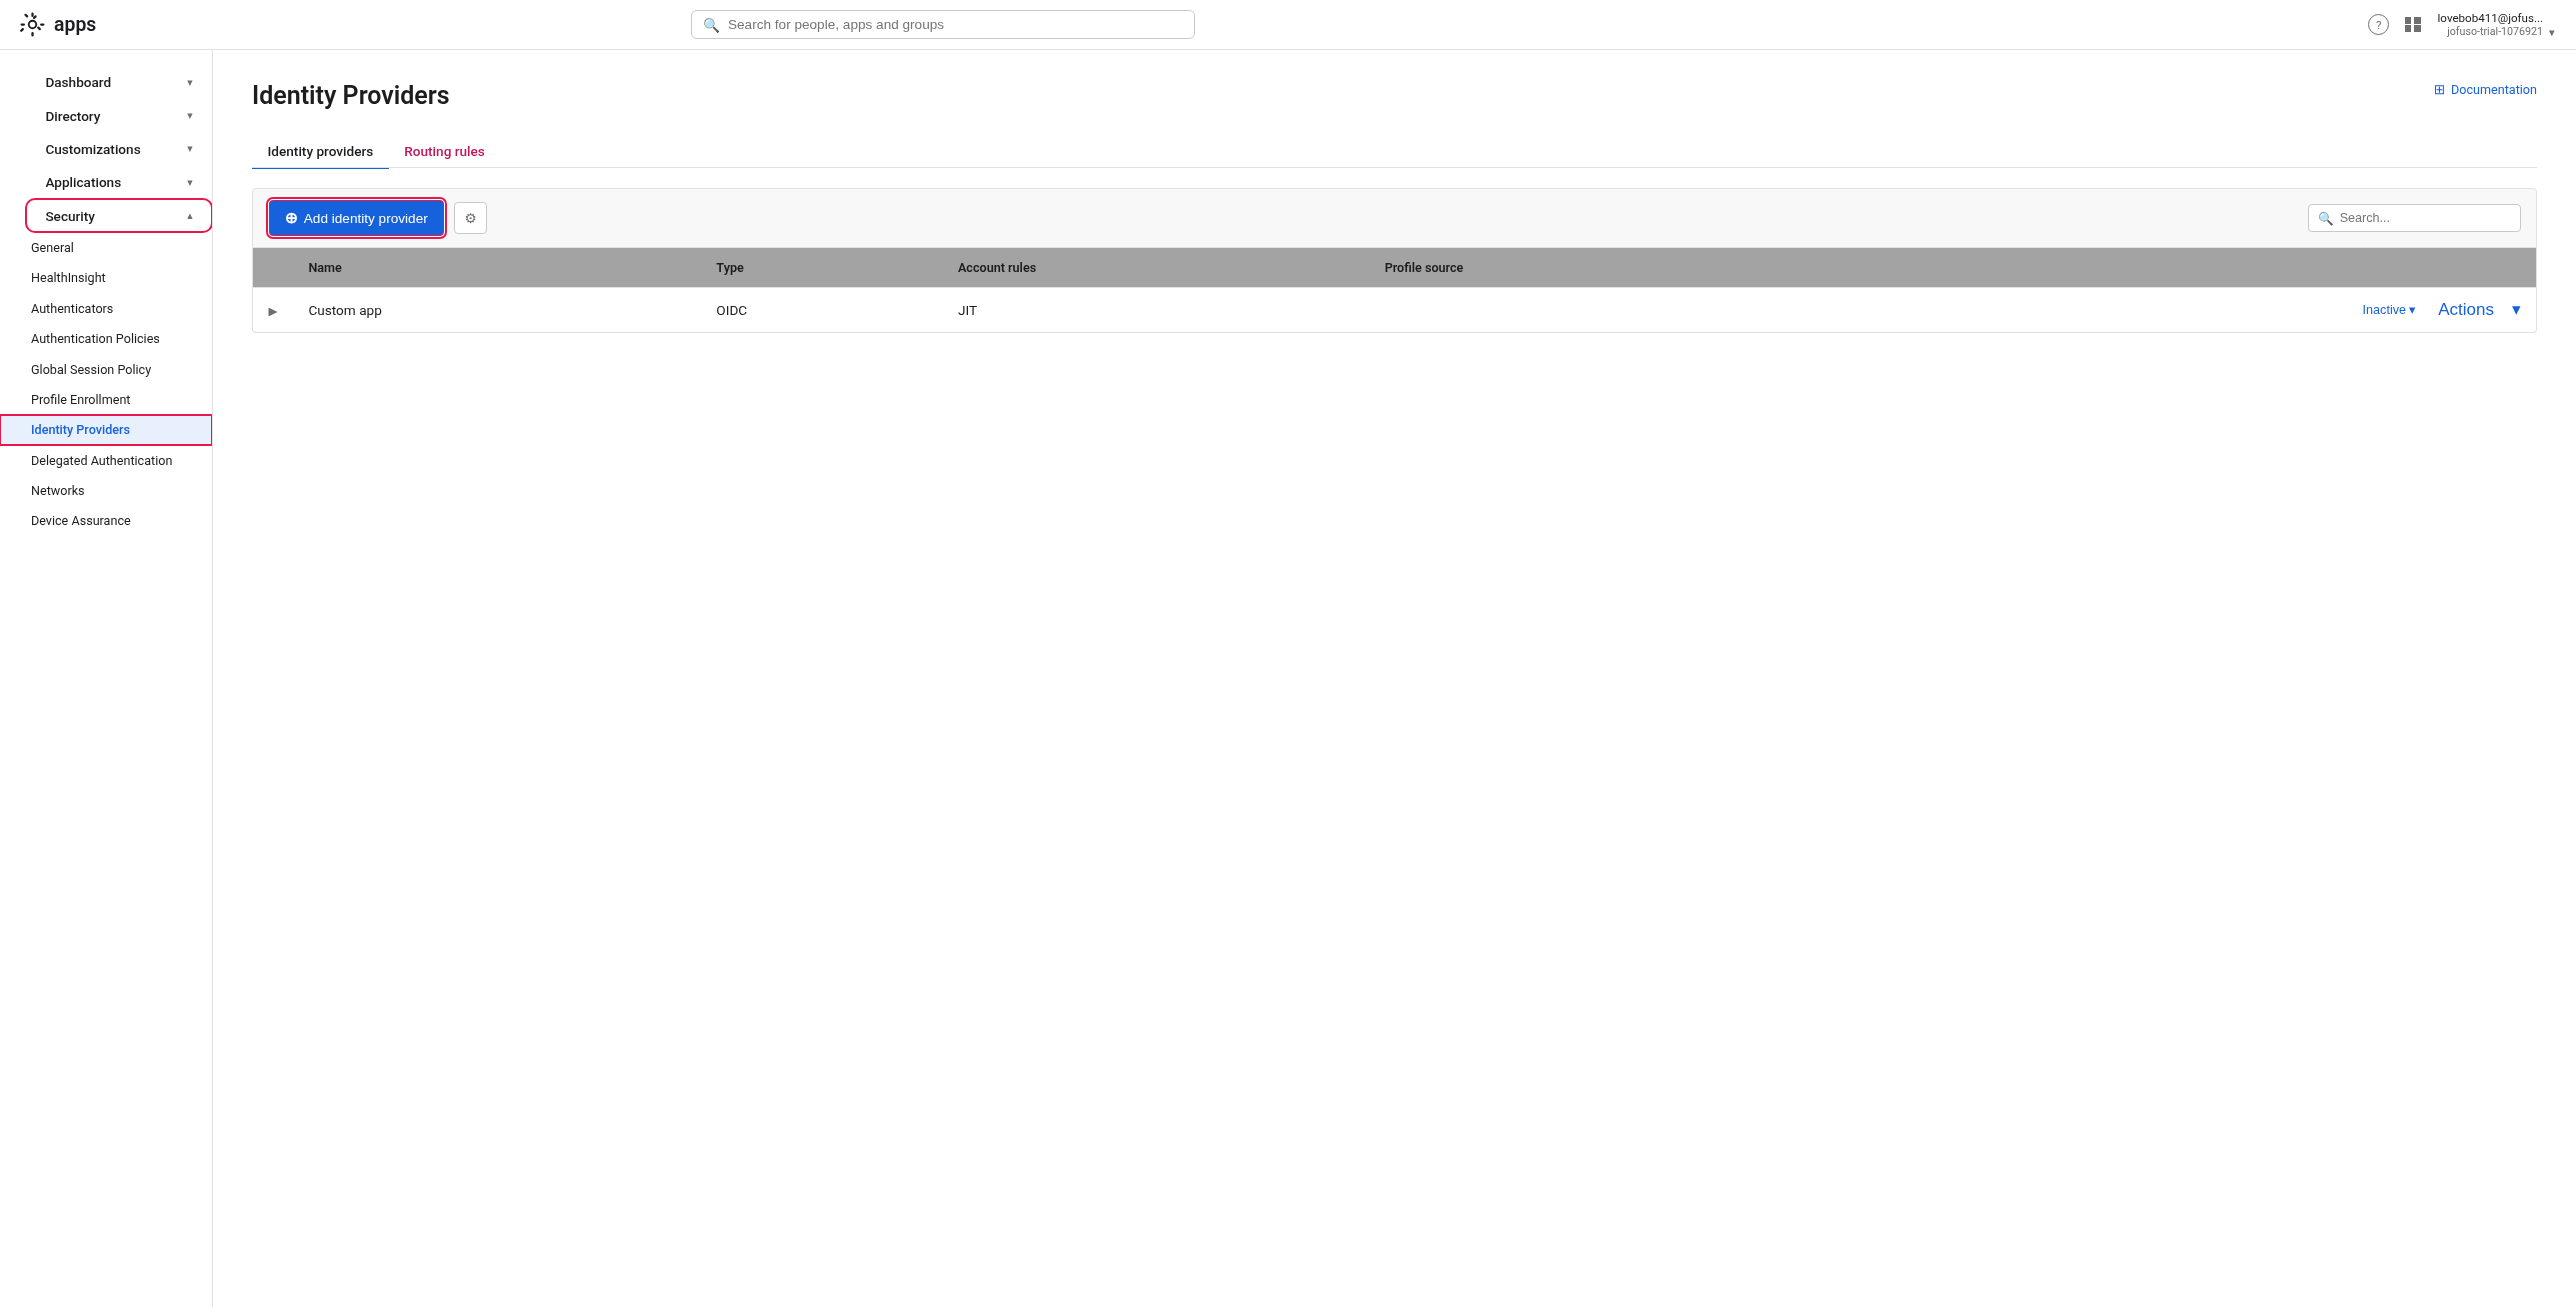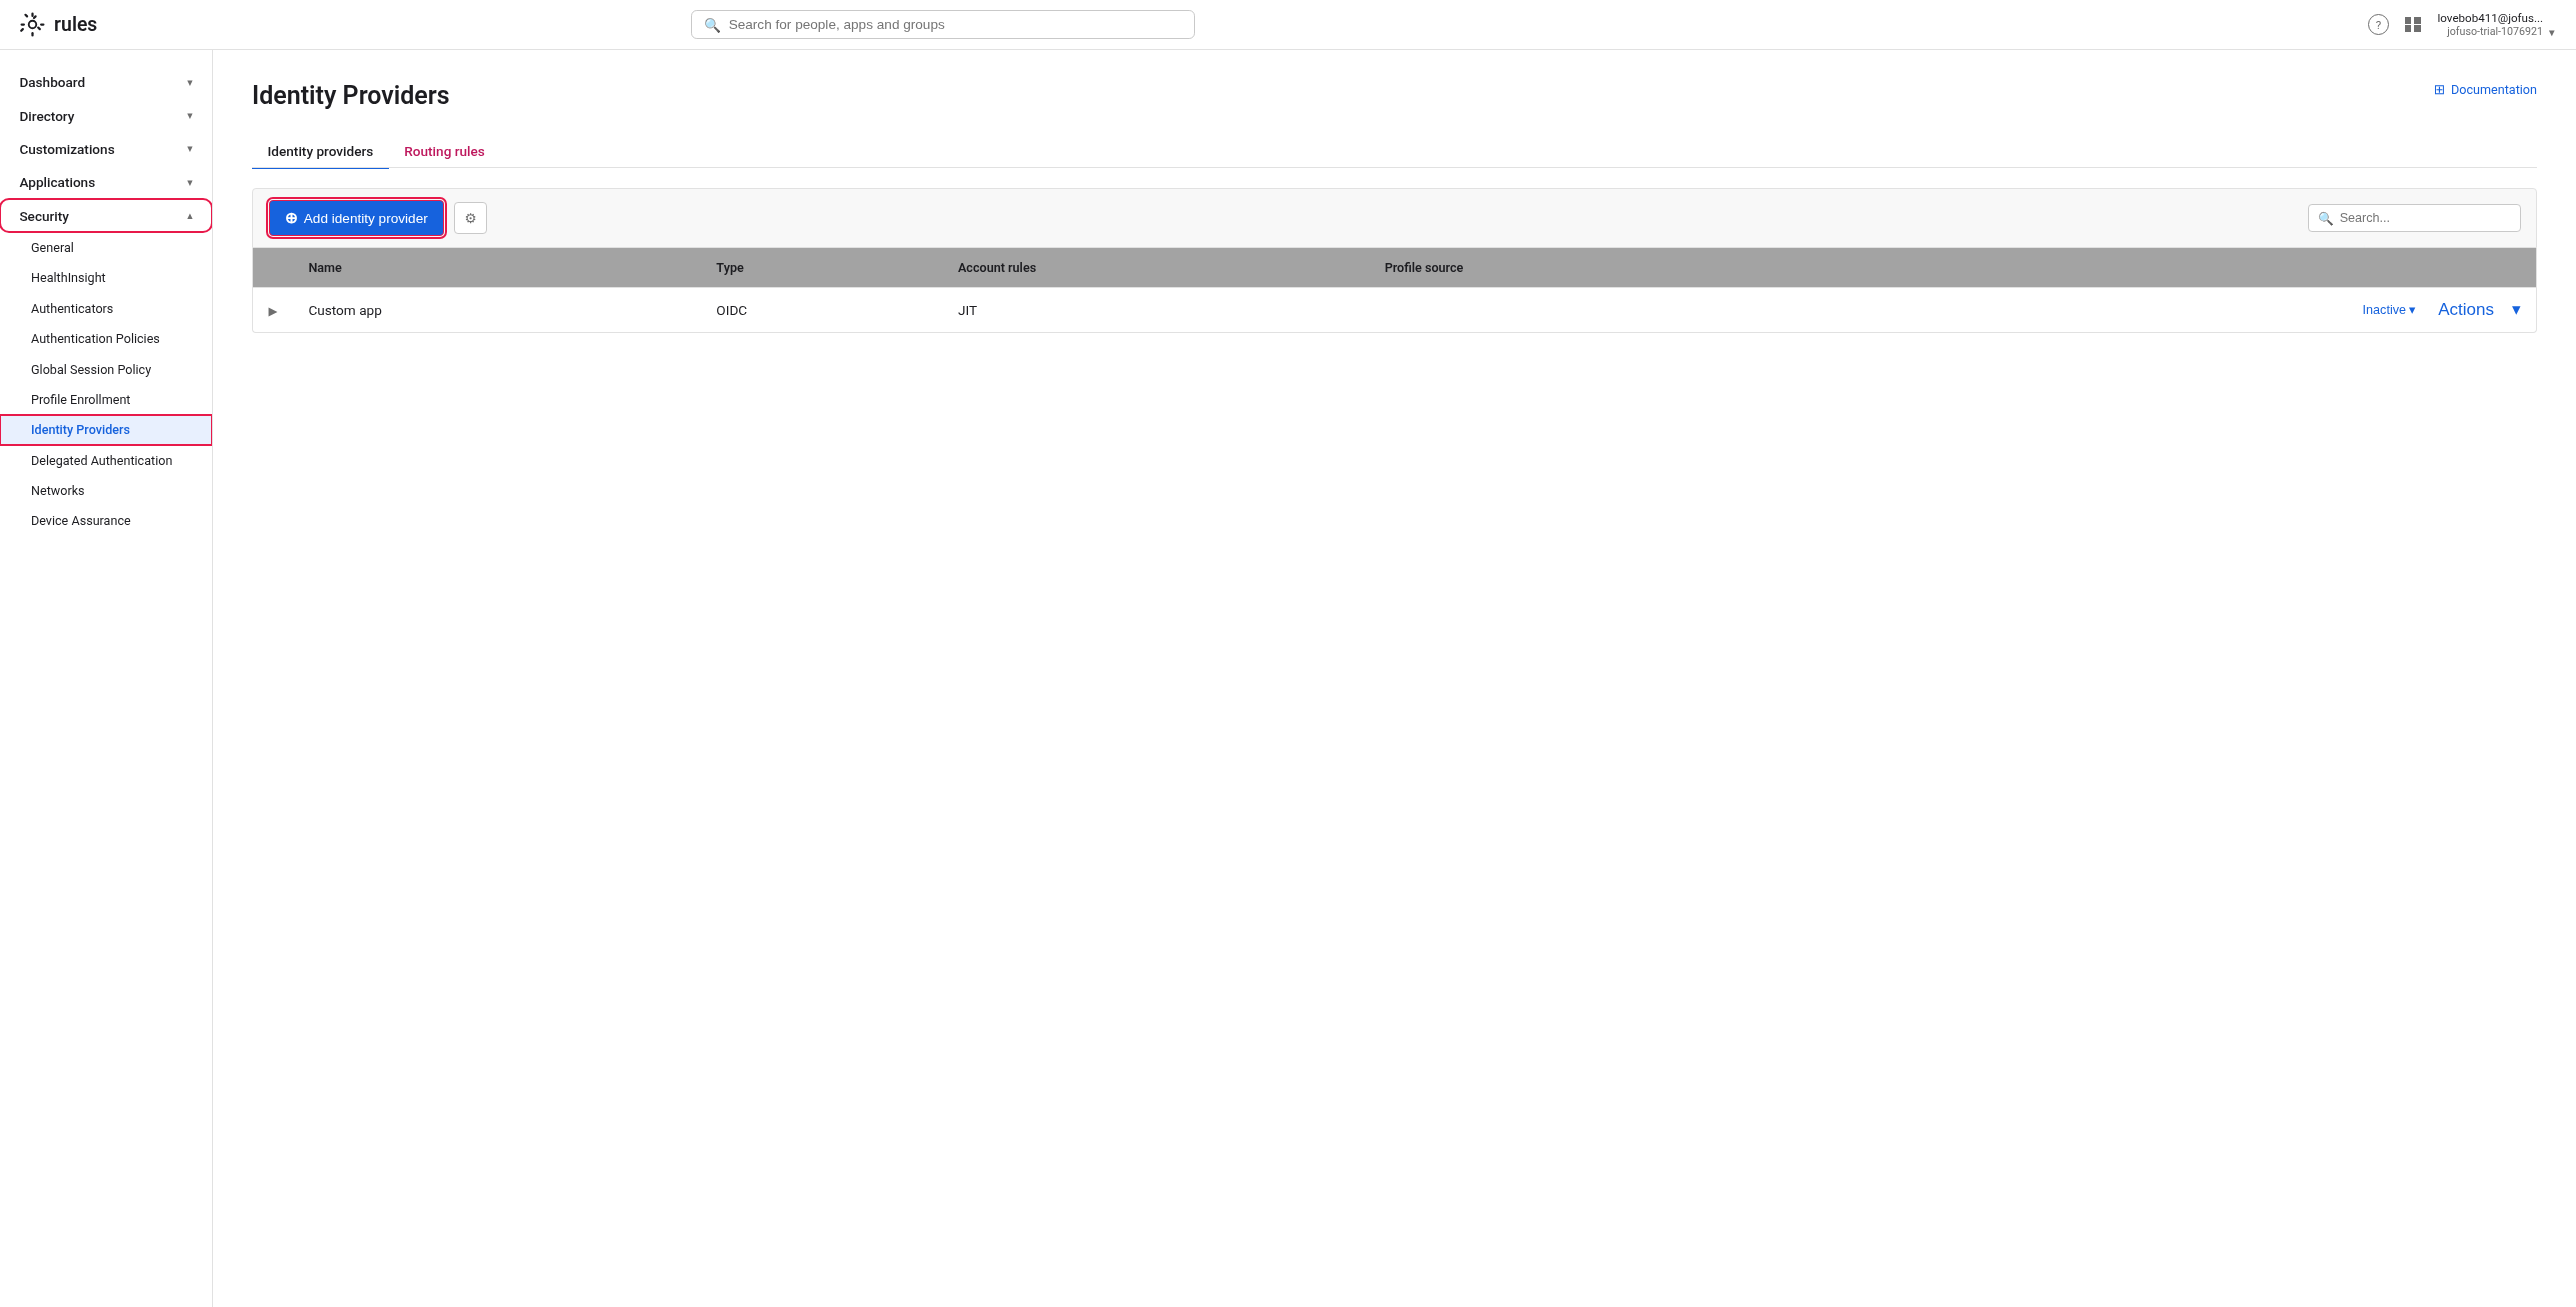--- a/index.html
+++ b/index.html
@@ -37,20 +37,21 @@
     
     .sidebar {
       width: 213px; min-height: calc(100vh - 50px);
       background: #fff; border-right: 1px solid #e1e1e1;
       padding: 15.5px 0; position: fixed; top: 50px; left: 0; bottom: 0; overflow-y: auto;
     }
     .sidebar-item {
       display: flex; align-items: center; justify-content: space-between;
       padding: 8.7px 19.4px; cursor: pointer; font-size: 13.6px; color: #1d1d21;
       font-weight: 500;
+      margin-left: 26px;
     }
     .sidebar-item.highlighted { outline: 1.9px solid #e8194a; outline-offset: -1.9px; border-radius: 9px; }
     .sidebar-chevron { font-size: 10.7px; color: #6e6e6e; }
     .sidebar-sub-item {
       padding: 7.7px 19.4px 7.7px 31px; cursor: pointer; font-size: 12.6px; color: #1d1d21;
     }
     .sidebar-sub-item.active { background: #e8f0fe; color: #1662dd; font-weight: 500; }
 
     
     .main-content {
@@ -133,21 +134,21 @@
         <rect x="2" y="16.5" width="6" height="3" rx="1.5"></rect>
         <rect x="28" y="16.5" width="6" height="3" rx="1.5"></rect>
         <rect x="6.5" y="5.1" width="3" height="6" rx="1.5" transform="rotate(-45 6.5 5.1)"></rect>
         <rect x="23.5" y="22.1" width="3" height="6" rx="1.5" transform="rotate(-45 23.5 22.1)"></rect>
         <rect x="22.1" y="5.1" width="3" height="6" rx="1.5" transform="rotate(45 22.1 5.1)"></rect>
         <rect x="5.1" y="22.1" width="3" height="6" rx="1.5" transform="rotate(45 5.1 22.1)"></rect>
 
         <circle cx="18" cy="18" r="5" fill="none" stroke="#1d1d21" stroke-width="2.5"></circle>
       </g>
     </svg>
-    <span class="logo-text">rules</span>
+    <span class="logo-text">apps</span>
   </a>
 
   <div class="search-bar">
     <span class="search-icon-top">🔍</span>
     <input type="text" placeholder="Search for people, apps and groups" style="">
   </div>
 
   <div class="nav-right">
     <div class="help-icon">?</div>
     <div class="grid-icon">

